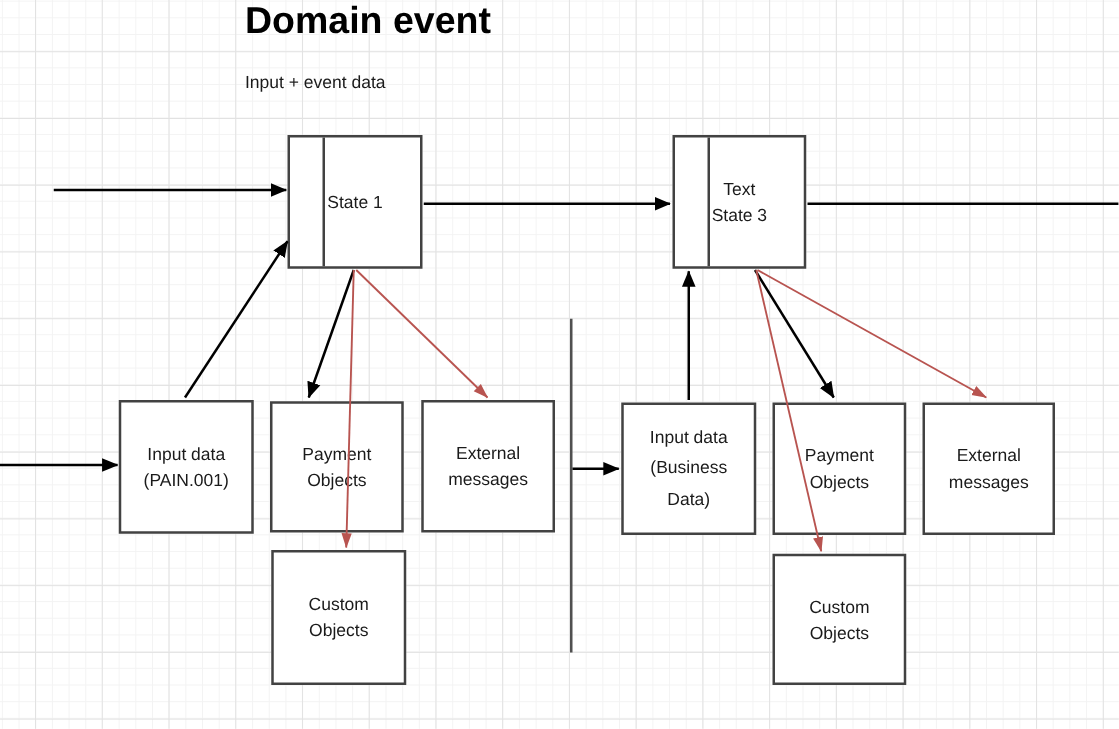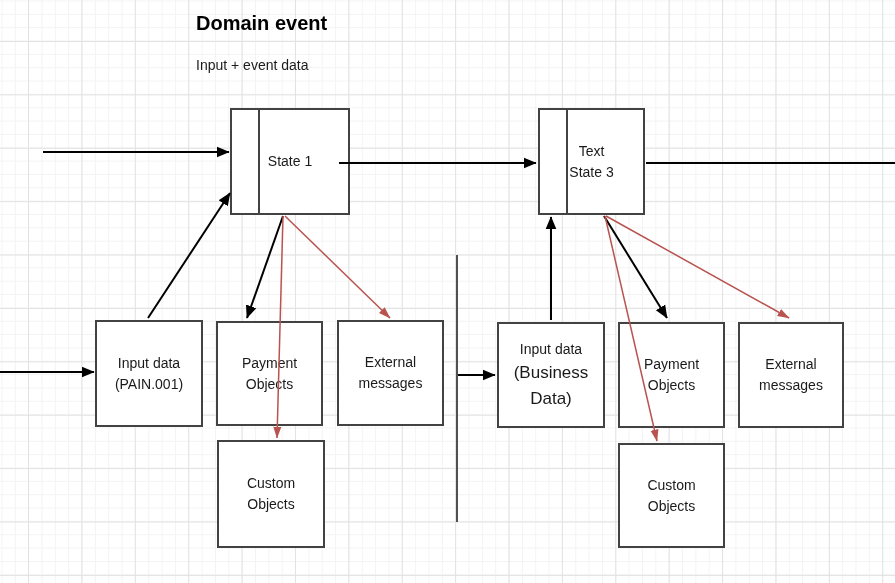--- a/index.html
+++ b/index.html
@@ -14,54 +14,54 @@
     background-color:#fff;
     background-image:
       linear-gradient(to right, var(--grid-major) 1px, transparent 1px),
       linear-gradient(to bottom, var(--grid-major) 1px, transparent 1px),
       linear-gradient(to right, var(--grid-minor) 1px, transparent 1px),
       linear-gradient(to bottom, var(--grid-minor) 1px, transparent 1px);
     background-size:53.4px 53.4px,53.4px 53.4px,13.35px 13.35px,13.35px 13.35px;
     background-position:28px 41px,28px 41px,1.5px 0.5px,1.5px 0.5px;
   }
   .title{
-    position:absolute;left:196px;top:12px;font-size:20px;font-weight:bold;
+    position:absolute;left:196px;top:0px;font-size:30px;font-weight:bold;
     color:#000;white-space:nowrap;
   }
   .subtitle{
     position:absolute;left:196px;top:57px;font-size:14px;color:var(--text);
     white-space:nowrap;
   }
   .node{
     position:absolute;box-sizing:border-box;background:var(--box-fill);
     border:2px solid var(--box-border);
     display:flex;align-items:center;justify-content:center;
     text-align:center;color:var(--text);font-size:14px;line-height:21px;
   }
   .node .label{white-space:pre-line;}
   .node.col{flex-direction:column;}
-  .label.big{font-size:17px;line-height:26px;}
+  .label.big{font-size:14px;line-height:26px;}
   .state-divider{
     position:absolute;left:26px;top:0;bottom:0;width:2px;background:var(--box-border);
   }
   .vsep{
     position:absolute;left:456px;top:255px;width:2px;height:267px;background:var(--divider);
   }
   svg.arrows{position:absolute;left:0;top:0;width:895px;height:583px;z-index:5;pointer-events:none;}
   svg.arrows path{pointer-events:stroke;}
 </style>
 </head>
 <body>
 
 <div class="canvas">
 
   <div class="title">Domain event</div>
   <div class="subtitle">Input + event data</div>
 
-  <div class="node" style="left:230px;top:108px;width:120px;height:107px;">
+  <div class="node" style="left:230px;top:108px;width:108px;height:107px;">
     <div class="state-divider"></div>
     <span class="label">State 1</span>
   </div>
 
   <div class="node" style="left:538px;top:108px;width:107px;height:107px;">
     <div class="state-divider"></div>
     <span class="label">Text
 State 3</span>
   </div>
 

